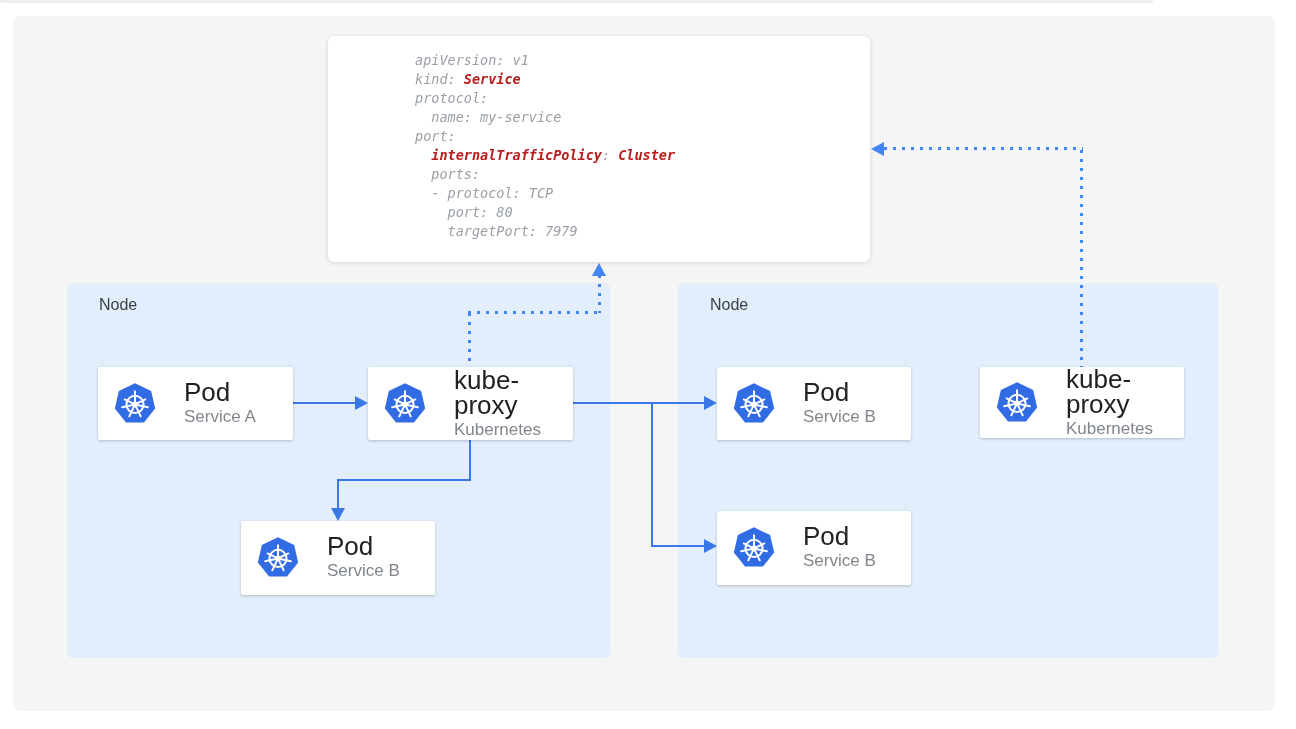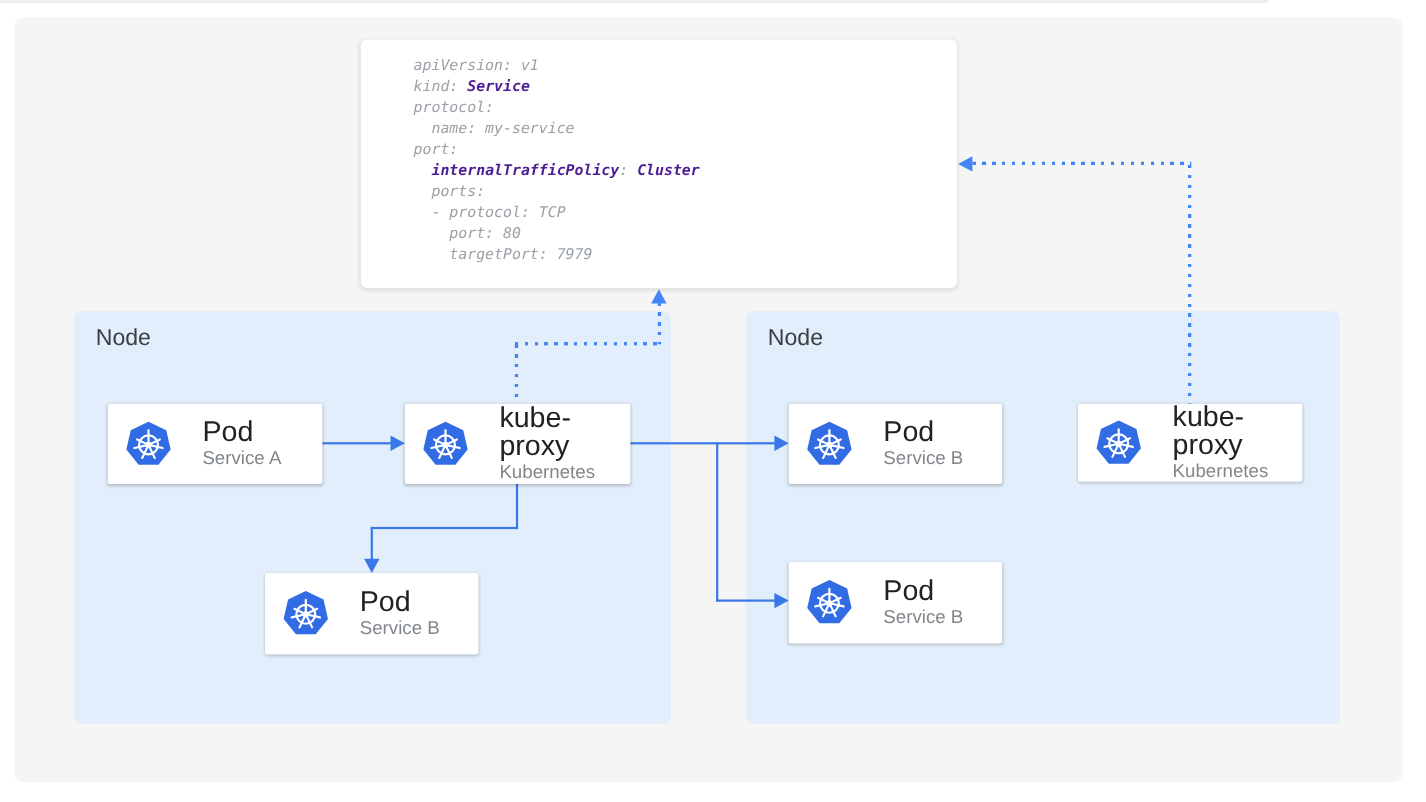--- a/index.html
+++ b/index.html
@@ -19,37 +19,37 @@
   .canvas-panel {
     position: absolute; left: 13px; top: 16px; width: 1262px; height: 695px;
     background: #f5f5f6; border-radius: 8px;
   }
 
   
   .yaml-box {
     position: absolute; left: 328px; top: 36px; width: 542px; height: 226px;
     background: #ffffff; border-radius: 6px;
     box-shadow: 0 1px 4px rgba(60,64,67,0.18);
-    padding: 15px 10px 0 48px;
+    padding: 15px 10px 0 87px;
   }
   .yaml-line {
     font-family: "DejaVu Sans Mono", monospace;
     font-style: italic;
     font-size: 13.5px; line-height: 19px;
     color: #9aa0a6; white-space: pre;
   }
-  .yaml-line b { color: #4c1d95; font-weight: bold; }
+  .yaml-line b { color: #b91c1c; font-weight: bold; }
 
   
   .node {
     position: absolute; background: #e2eefb; border-radius: 6px;
   }
   .node-label {
-    position: absolute; left: 20px; top: 13px;
-    font-size: 21px; color: #3c4043;
+    position: absolute; left: 32px; top: 13px;
+    font-size: 16px; color: #3c4043;
   }
   .node-left  { left: 67px;  top: 283px; width: 543px; height: 375px; }
   .node-right { left: 678px; top: 283px; width: 540px; height: 375px; }
 
   
   .card {
     position: absolute; background: #ffffff; border-radius: 2px;
     box-shadow: 0 1px 3px rgba(0,0,0,0.22);
     display: flex; align-items: center;
   }

